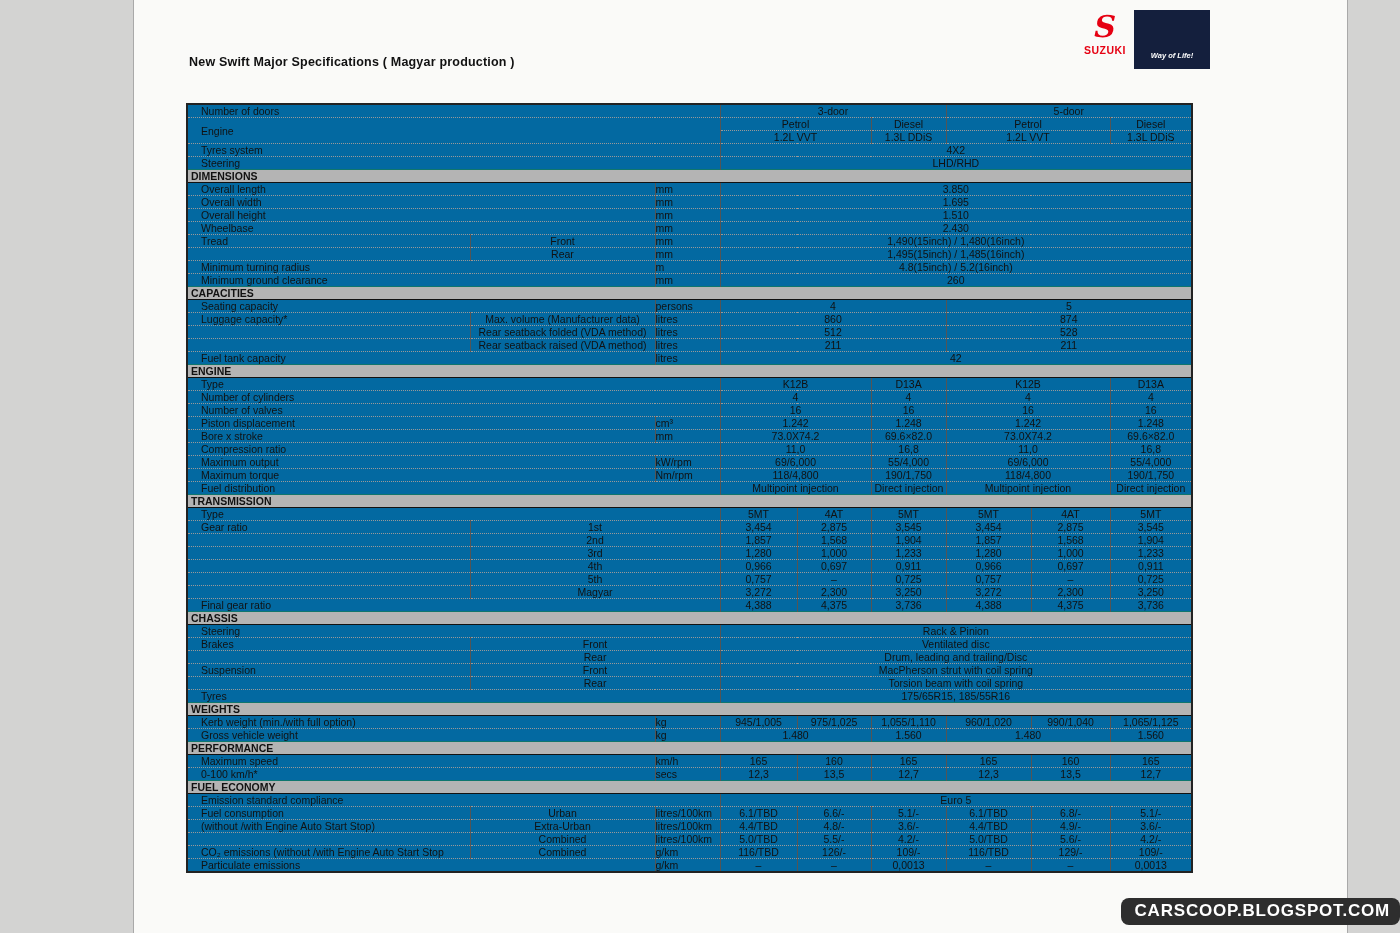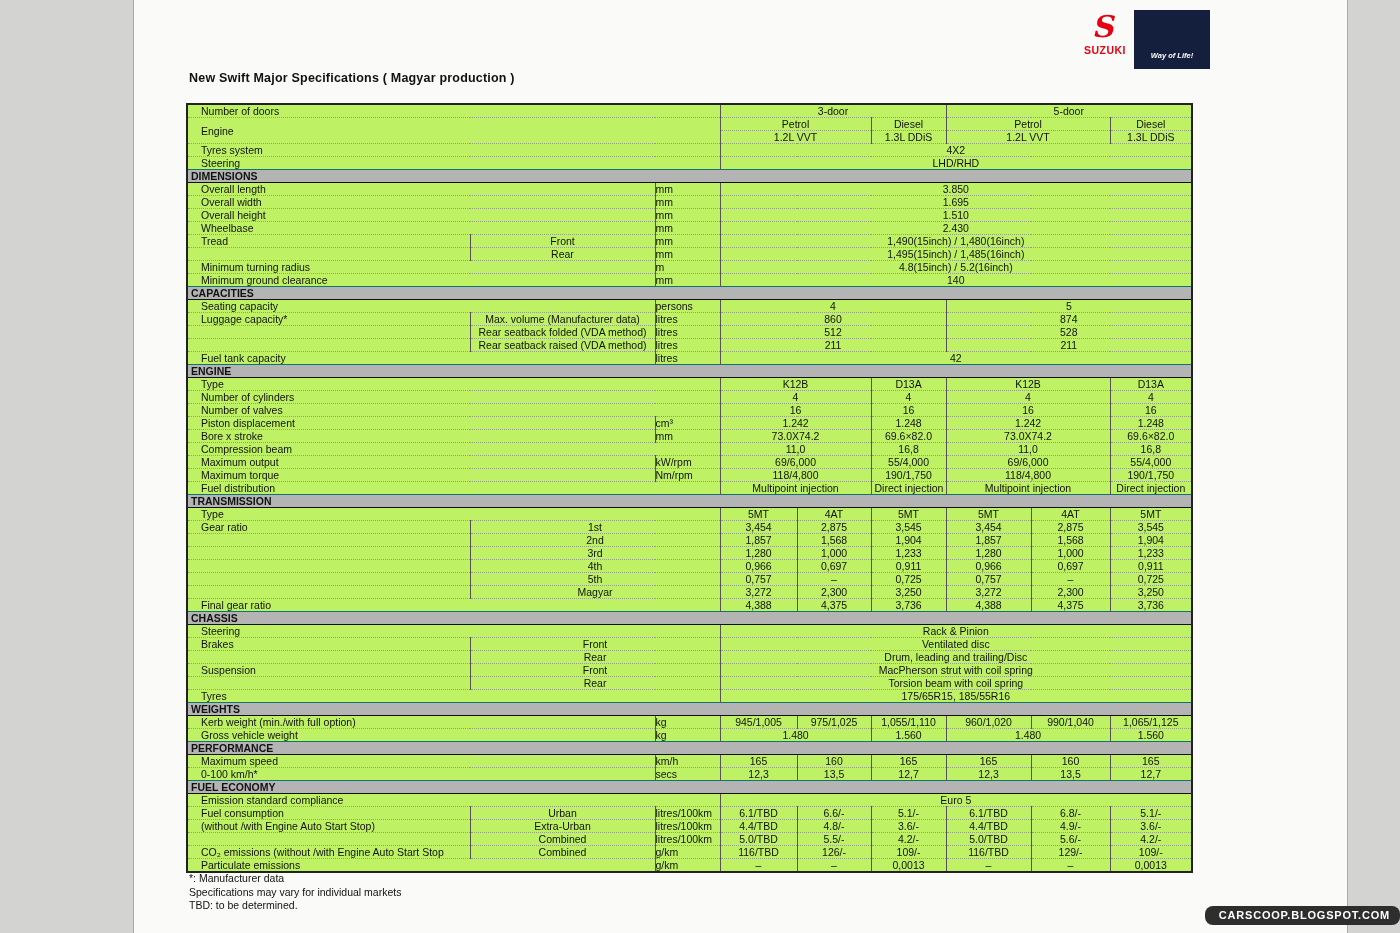--- a/index.html
+++ b/index.html
@@ -14,21 +14,21 @@
   }
   .page {
     position: absolute; left: 133px; top: 0;
     width: 1215px; height: 933px;
     background: #fafaf8;
     border-left: 1px solid #a9a9a9;
     border-right: 1px solid #a9a9a9;
   }
   .title {
     position: absolute; left: 55px; top: 55px;
-    font-size: 12.5px; font-weight: bold; letter-spacing: 0.2px; margin-top: 16px;
+    font-size: 12.5px; font-weight: bold; letter-spacing: 0.2px;
   }
   .logo {
     position: absolute; left: 946px; top: 12px; width: 50px; text-align: center;
   }
   .s-mark {
     color: #e60012; font-weight: bold; font-size: 30px; line-height: 30px;
     transform: skewX(-12deg);
     font-family: "DejaVu Serif", serif;
   }
   .s-text {
@@ -41,42 +41,42 @@
     background: #141f3d; color: #fff;
     display: flex; align-items: flex-end; justify-content: center;
     padding-bottom: 9px;
   }
   .slogan-box span { font-size: 7.5px; font-style: italic; font-weight: bold; white-space: nowrap; }
   table.spec {
     position: absolute; left: 52px; top: 103px; width: 1005px;
     border-collapse: collapse; table-layout: fixed;
     font-size: 10.5px;
     border: 2px solid #222;
-    background: #bef264;
+    background: #0369a1;
   }
   td {
     height: 12px; padding: 0 3px; line-height: 12px;
     white-space: nowrap; overflow: hidden;
     border-left: 1px solid #555; border-right: 1px solid #555;
     border-top: 1px dotted #999; border-bottom: 1px dotted #999;
   }
   td.l { padding-left: 13px; text-align: left; }
   td.s { text-align: center; }
   td.u { text-align: left; padding-left: 0; }
   td.v { text-align: center; }
   tr.sec td {
     background: #b4b4b4; font-weight: bold;
     border-top: 1px solid #0f766e; border-bottom: 1px solid #111;
     padding-left: 3px; text-align: left;
   }
   .notes { position: absolute; left: 55px; top: 872px; font-size: 10.5px; line-height: 13.5px; }
   .watermark {
     position: absolute; right: 0; bottom: 8px;
     background: #2e2e2e; color: #fff;
-    font-weight: bold; font-size: 11px; letter-spacing: 0.8px;
+    font-weight: bold; font-size: 17px; letter-spacing: 0.8px;
     padding: 3px 10px 4px 14px;
     border-radius: 8px;
   }
 </style>
 </head>
 <body>
 
 <div class="page">
 
   <div class="title">New Swift Major Specifications ( Magyar production )</div>
@@ -164,21 +164,21 @@
           <td colspan="6" class="v">1,495(15inch) / 1,485(16inch)</td>
         </tr>
         <tr>
           <td colspan="2" class="l">Minimum turning radius</td>
           <td class="u">m</td>
           <td colspan="6" class="v">4.8(15inch) / 5.2(16inch)</td>
         </tr>
         <tr>
           <td colspan="2" class="l">Minimum ground clearance</td>
           <td class="u">mm</td>
-          <td colspan="6" class="v">140</td>
+          <td colspan="6" class="v">260</td>
         </tr>
         <tr class="sec">
           <td colspan="9" class="sec">CAPACITIES</td>
         </tr>
         <tr>
           <td colspan="2" class="l">Seating capacity</td>
           <td class="u">persons</td>
           <td colspan="3" class="v">4</td>
           <td colspan="3" class="v">5</td>
         </tr>
@@ -242,21 +242,21 @@
         </tr>
         <tr>
           <td colspan="2" class="l">Bore x stroke</td>
           <td class="u">mm</td>
           <td colspan="2" class="v">73.0X74.2</td>
           <td class="v">69.6×82.0</td>
           <td colspan="2" class="v">73.0X74.2</td>
           <td class="v">69.6×82.0</td>
         </tr>
         <tr>
-          <td colspan="3" class="l">Compression beam</td>
+          <td colspan="3" class="l">Compression ratio</td>
           <td colspan="2" class="v">11,0</td>
           <td class="v">16,8</td>
           <td colspan="2" class="v">11,0</td>
           <td class="v">16,8</td>
         </tr>
         <tr>
           <td colspan="2" class="l">Maximum output</td>
           <td class="u">kW/rpm</td>
           <td colspan="2" class="v">69/6,000</td>
           <td class="v">55/4,000</td>
@@ -491,23 +491,18 @@
           <td class="v">–</td>
           <td class="v">–</td>
           <td class="v">0,0013</td>
           <td class="v">–</td>
           <td class="v">–</td>
           <td class="v">0,0013</td>
         </tr>
       </tbody>
   </table>
 
-  <div class="notes">
-    <div>*: Manufacturer data</div>
-    <div>Specifications may vary for individual markets</div>
-    <div>TBD: to be determined.</div>
-  </div>
 
 </div>
 
 <div class="watermark">
   <span>CARSCOOP.BLOGSPOT.COM</span>
 </div>
 
 </body></html>

